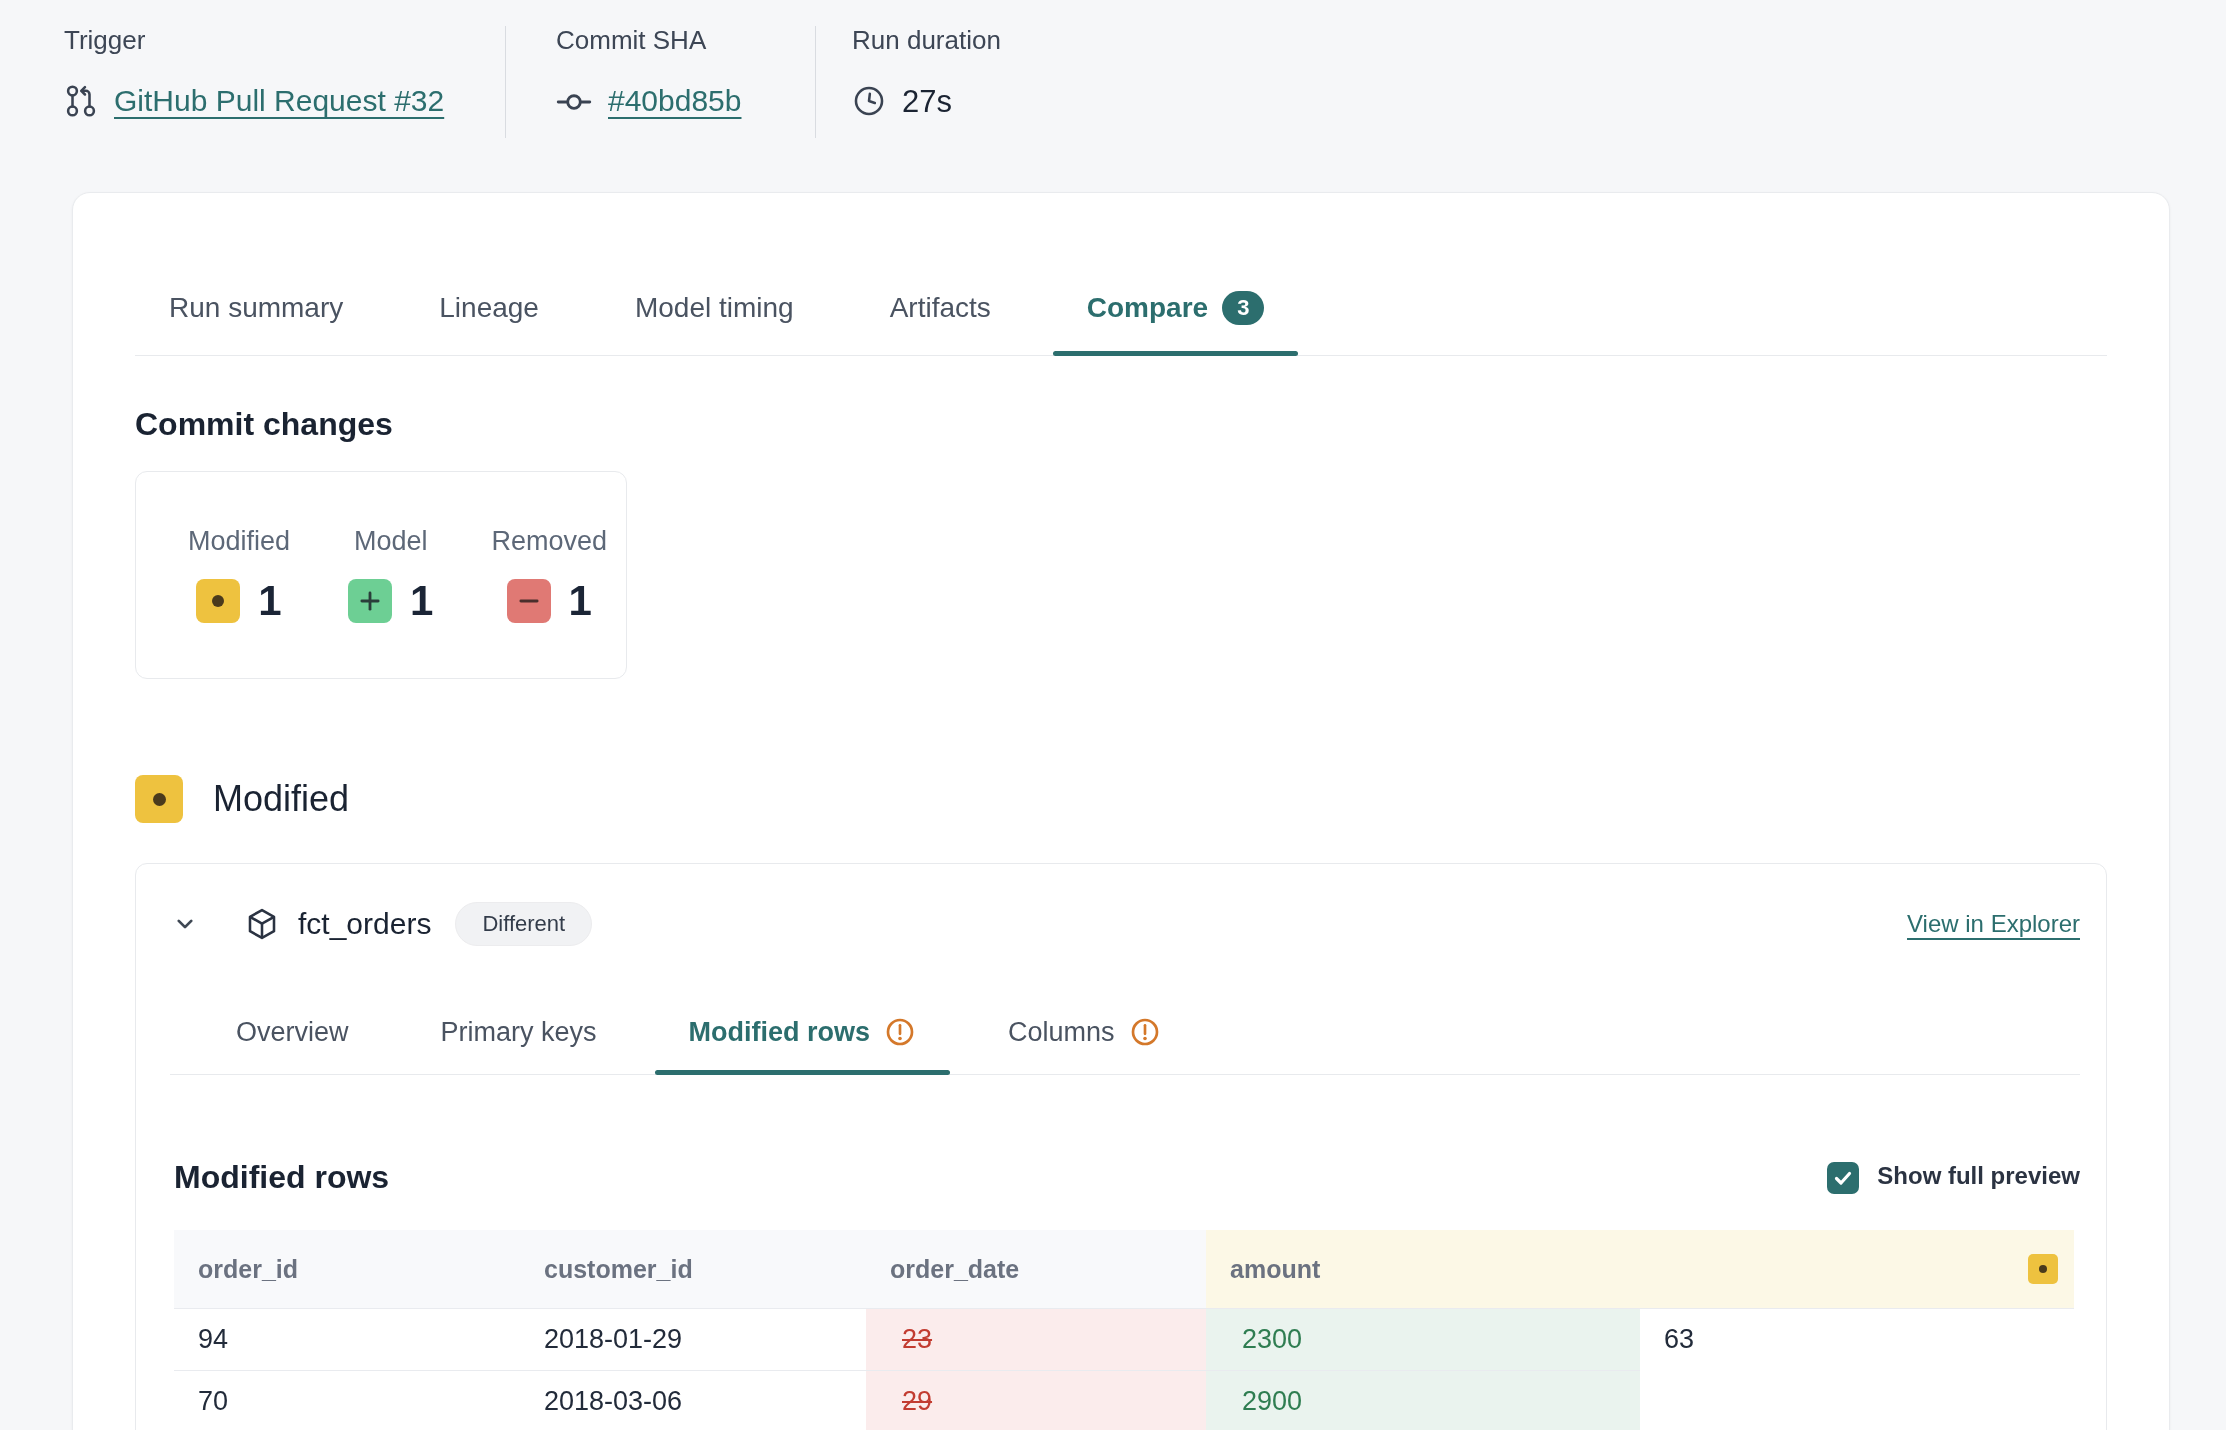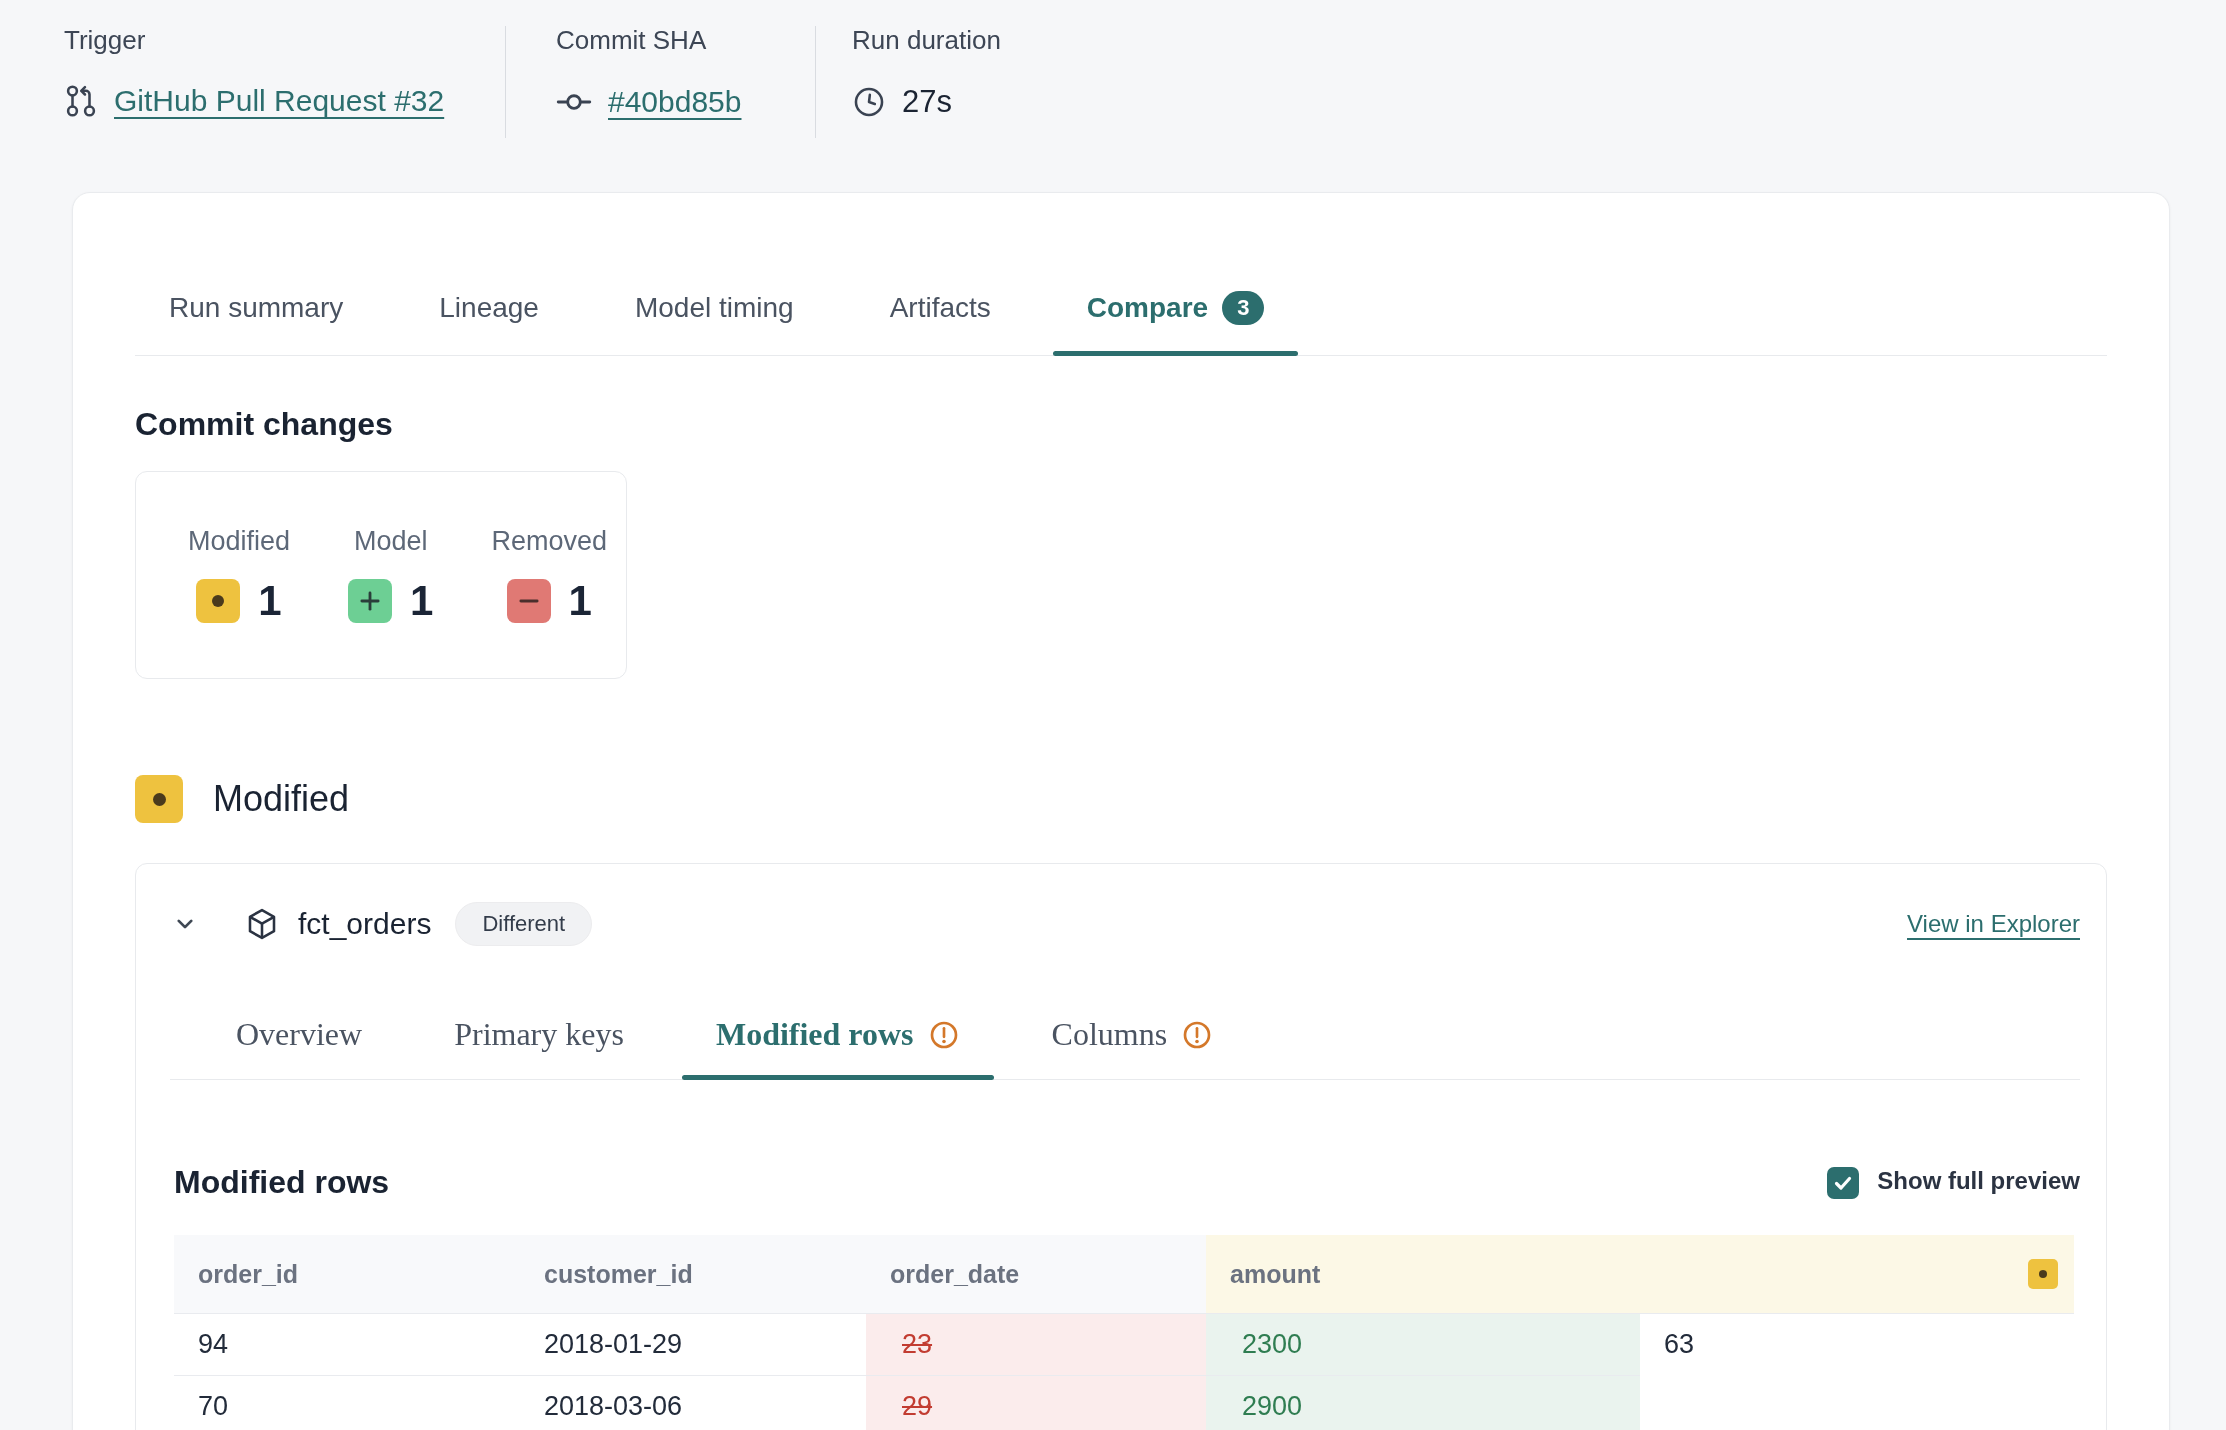--- a/index.html
+++ b/index.html
@@ -25,21 +25,21 @@
     font-family:"Liberation Sans","DejaVu Sans",sans-serif;
     color:#1b2433;
   }
   
   .top-stats{display:flex;align-items:stretch;padding:24px 0 0 64px;height:146px;}
   .stat{display:flex;flex-direction:column;}
   .stat-1{width:441px;}
   .stat-2{width:309px;padding-left:50px;}
   .stat-3{padding-left:36px;}
   .stat-label{font-size:26px;color:#3d4655;line-height:32px;}
-  .stat-value{margin-top:28px;display:flex;align-items:center;gap:16px;font-size:30px;}
+  .stat-value{margin-top:28px;display:flex;align-items:flex-start;gap:16px;font-size:30px;}
   .vdiv{width:1px;background:#d9dce1;margin:2px 0 8px;}
   a.link{color:var(--accent);text-decoration:underline;text-underline-offset:6px;text-decoration-thickness:2px;cursor:pointer;}
   .duration-text{font-weight:500;color:#1b2433;font-size:31px;}
   .hdr-icon{display:flex;align-items:center;color:#3a4352;}
 
   
   .card{
     margin:46px 0 0 72px;width:2098px;height:1290px;
     background:#fff;border:1px solid #e9ebee;border-radius:18px;
     box-shadow:0 1px 3px rgba(16,24,40,.05);
@@ -75,21 +75,21 @@
   
   .model-card{margin:40px 62px 0;border:1px solid #e8eaed;border-radius:12px;height:620px;background:#fff;}
   .model-head{padding:38px 26px 0 34px;display:flex;align-items:center;}
   .chev{color:#3f4854;display:flex;margin-right:44px;cursor:pointer;}
   .cube{color:#2b3342;display:flex;margin-right:18px;}
   .model-name{font-size:30px;font-weight:500;color:#1a2332;}
   .pill{margin-left:24px;background:#f1f2f4;border:1px solid #ececee;border-radius:999px;padding:10px 26px;font-size:22px;color:#333c4a;line-height:1;}
   .explorer{margin-left:auto;font-size:24px;font-weight:500;}
 
   .tabs.inner{margin:60px 26px 0 34px;padding-left:32px;gap:24px;}
-  .tabs.inner .tab{padding:10px 34px 26px;font-size:32px;font-family:Liberation Serif, serif;}
+  .tabs.inner .tab{padding:10px 34px 26px;font-size:27px;}
   .warn{display:flex;margin-left:14px;color:var(--warning_orange);}
 
   
   .panel{padding:84px 26px 0 38px;}
   .panel-head{display:flex;align-items:center;justify-content:space-between;}
   .panel-title{font-size:32px;font-weight:700;color:#1a2332;}
   .toggle{display:flex;align-items:flex-start;gap:18px;cursor:pointer;}
   .checkbox{width:32px;height:32px;border-radius:7px;background:var(--accent);display:flex;align-items:center;justify-content:center;color:#fff;}
   .toggle-label{font-size:24px;font-weight:700;color:#2b3342;}
 

